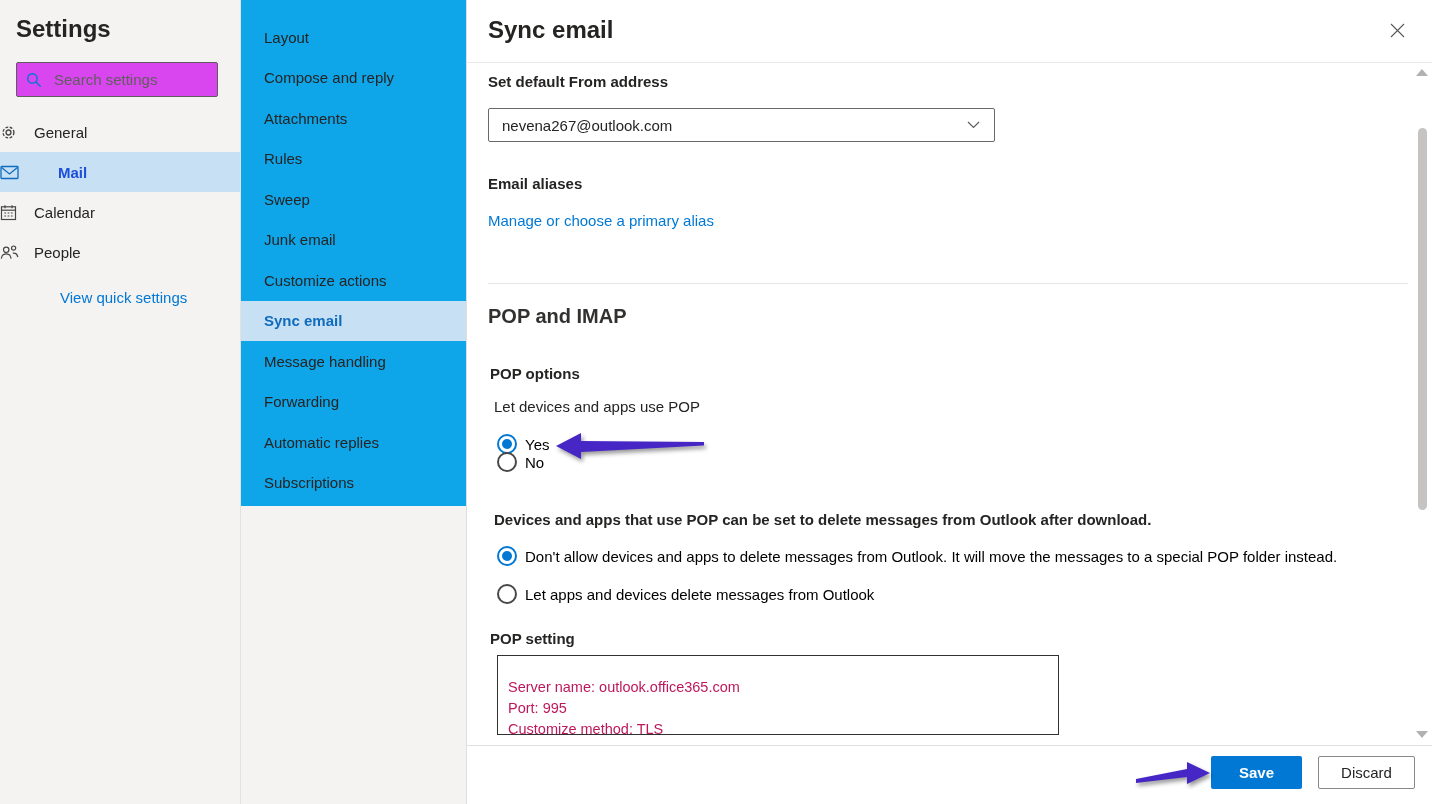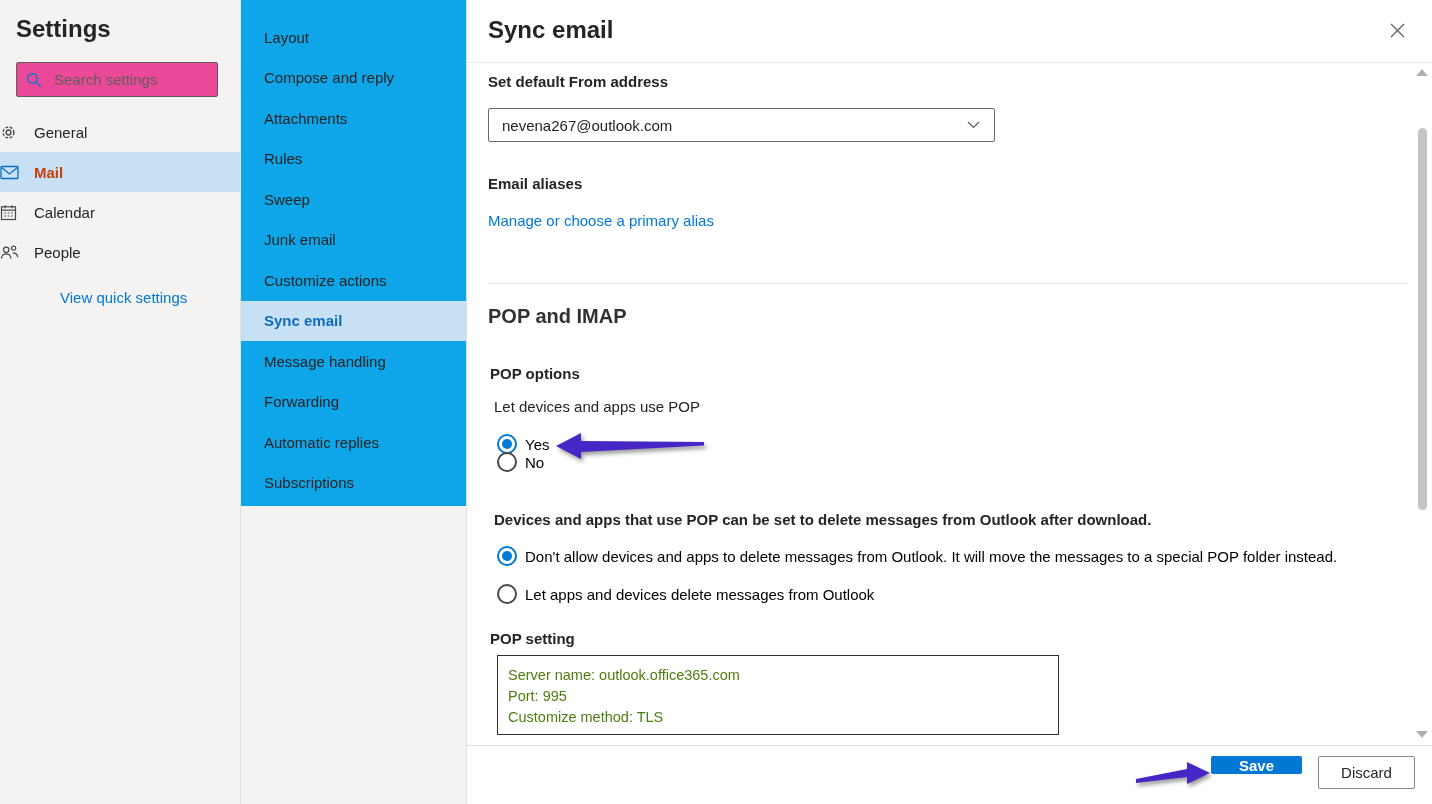--- a/index.html
+++ b/index.html
@@ -5,33 +5,33 @@
   html,body{margin:0;padding:0;}
   .app{position:relative;width:1432px;height:804px;background:#ffffff;
        font-family:"Liberation Sans",sans-serif;color:#252423;overflow:hidden;}
 
   
   .left-zone{position:absolute;left:0;top:0;width:467px;height:804px;background:#f4f3f1;}
   .col-divider-1{position:absolute;left:240px;top:0;width:1px;height:804px;background:#e4e2e0;}
   .col-divider-2{position:absolute;left:466px;top:0;width:1px;height:804px;background:#e1dfdd;}
 
   .settings-title{position:absolute;left:16px;top:15px;font-size:24px;font-weight:600;color:#252423;}
-  .search-box{position:absolute;left:16px;top:62px;width:202px;height:35px;background:#ec4899;
+  .search-box{position:absolute;left:16px;top:62px;width:202px;height:35px;background:#d946ef;
               border:1px solid #605e5c;border-radius:2px;display:flex;align-items:center;
               padding:0 9px;box-sizing:border-box;}
   .search-box svg{flex:none;margin-right:10px;}
   .search-input{border:none;outline:none;background:transparent;font-family:inherit;
                 font-size:15px;color:#252423;width:150px;}
   .search-input::placeholder{color:#605e5c;opacity:1;}
 
   .side-items{position:absolute;left:0;top:112px;width:240px;}
   .side-item{height:40px;display:flex;align-items:center;font-size:15px;
              color:#252423;cursor:pointer;}
   .side-item .icon{width:34px;display:flex;align-items:center;flex:none;}
-  .side-item.selected{background:#c7e0f4;color:#c2410c;font-weight:600;}
+  .side-item.selected{background:#c7e0f4;color:#1d4ed8;font-weight:600;gap:24px;}
   .quick-link{position:absolute;left:60px;top:289px;font-size:15px;color:#0078d4;cursor:pointer;}
 
   .nav-panel{position:absolute;left:241px;top:0;width:225px;height:506px;background:#0ea5e9;
              padding-top:17px;box-sizing:border-box;}
   .nav-item{height:40.5px;display:flex;align-items:center;padding-left:23px;font-size:15px;
             color:#252423;cursor:pointer;}
   .nav-item.selected{background:#c7e0f4;color:#0f6cbd;font-weight:600;}
 
   
   .main{position:absolute;left:467px;top:0;width:965px;height:804px;background:#ffffff;}
@@ -53,24 +53,24 @@
 
   .radio-row{position:absolute;display:flex;align-items:center;cursor:pointer;}
   .radio{width:20px;height:20px;border-radius:50%;box-sizing:border-box;border:2px solid #4a4846;
          background:#fff;flex:none;position:relative;}
   .radio.selected{border-color:#0078d4;}
   .radio.selected::after{content:"";position:absolute;left:3px;top:3px;width:10px;height:10px;
          border-radius:50%;background:#0078d4;}
   .radio-label{margin-left:8px;font-size:15px;color:#000000;white-space:nowrap;}
 
   .pop-box{position:absolute;left:30px;top:655px;width:562px;height:80px;border:1px solid #323130;
-           box-sizing:border-box;padding:9px 10px;font-size:14.5px;color:#4d7c0f;line-height:21px;}
+           box-sizing:border-box;padding:21px 10px;font-size:14.5px;color:#be185d;line-height:21px;}
 
   .footer-line{position:absolute;left:0;top:745px;width:965px;height:1px;background:#e1dfdd;}
-  .save-btn{position:absolute;left:744px;top:756px;width:91px;height:18px;background:#0078d4;
+  .save-btn{position:absolute;left:744px;top:756px;width:91px;height:33px;background:#0078d4;
             color:#fff;border:none;border-radius:2px;font-family:inherit;font-size:15px;
             font-weight:600;cursor:pointer;}
   .discard-btn{position:absolute;left:851px;top:756px;width:97px;height:33px;background:#fff;
             color:#252423;border:1px solid #8a8886;border-radius:2px;font-family:inherit;
             font-size:15px;cursor:pointer;}
 
   
   .annot{position:absolute;pointer-events:none;}
   .annot svg{filter:drop-shadow(2px 3px 2px rgba(0,0,0,0.40));}
 

